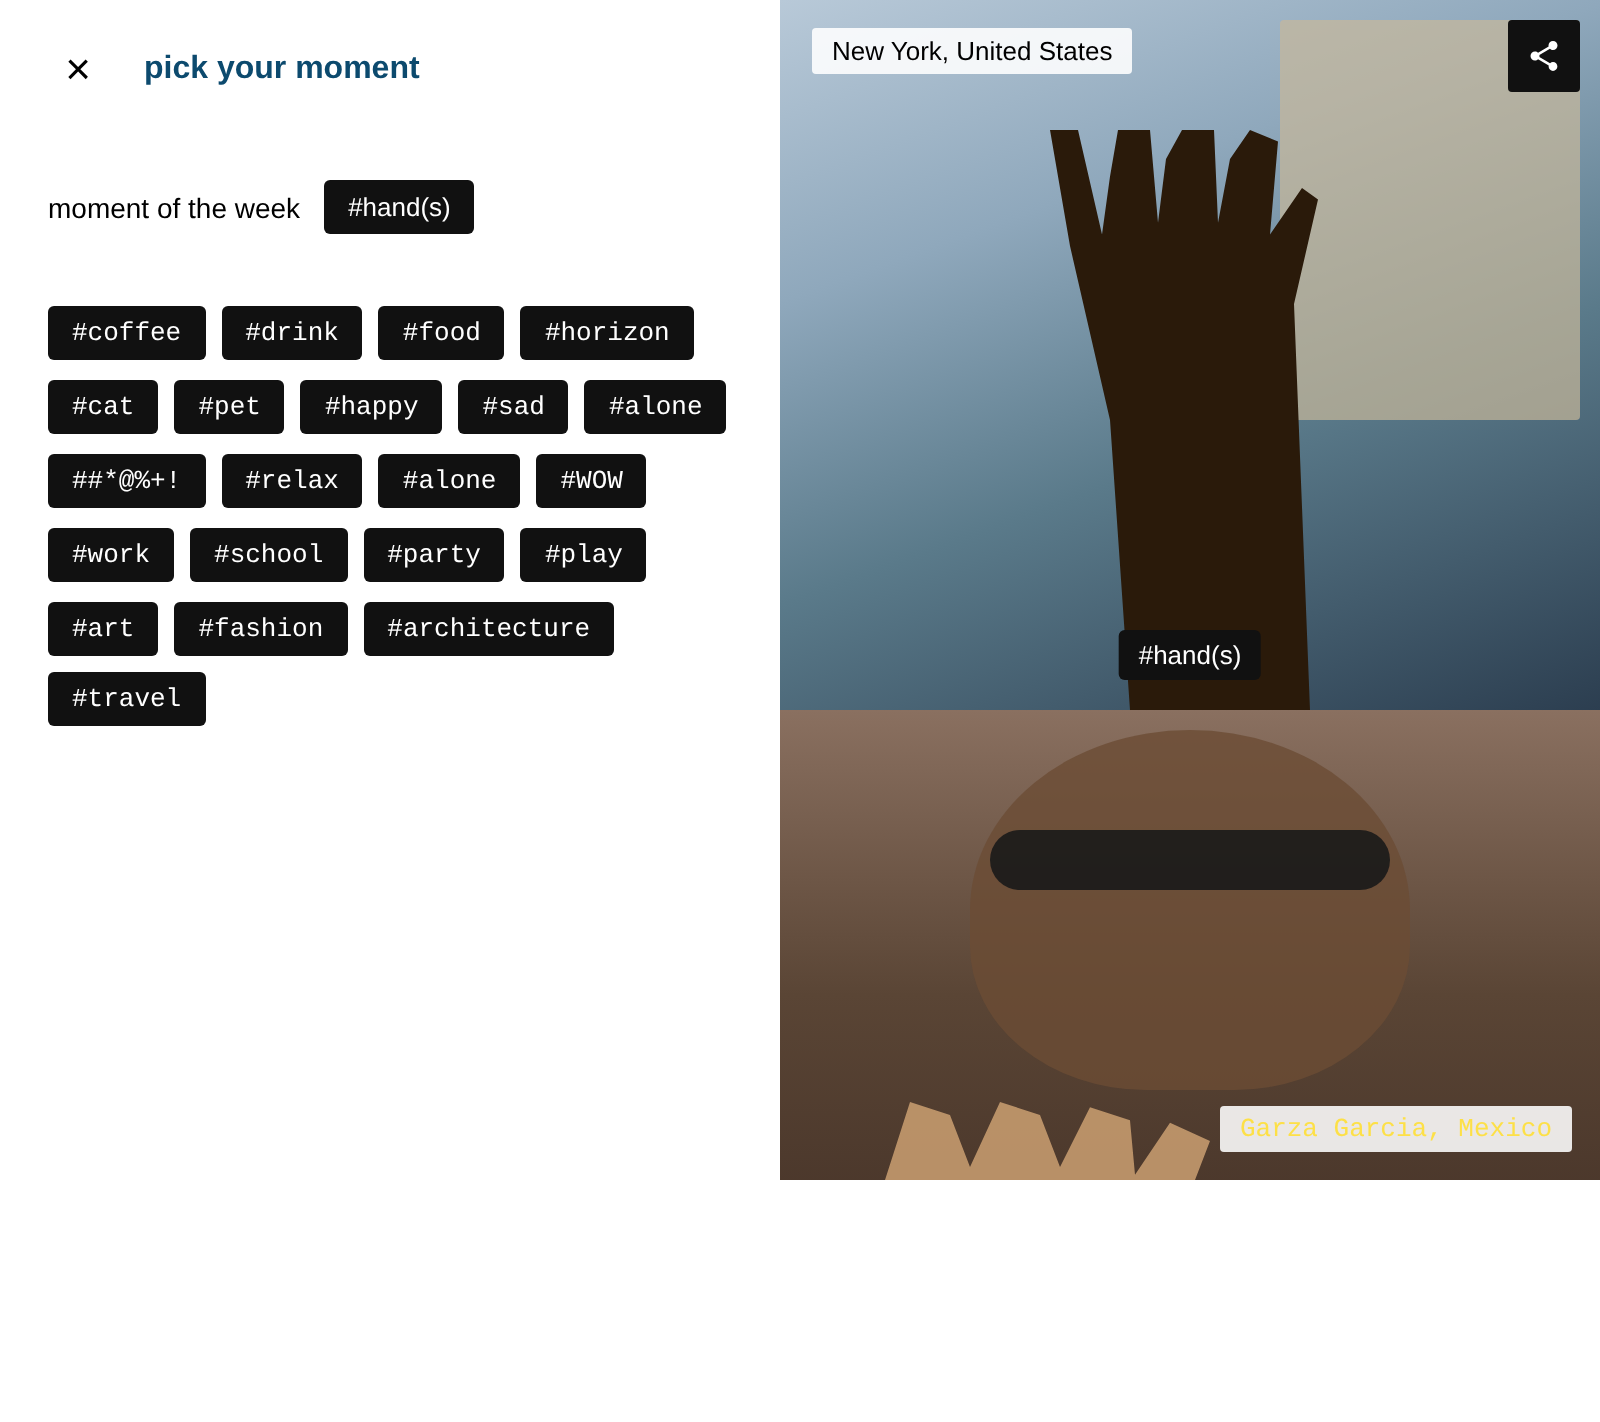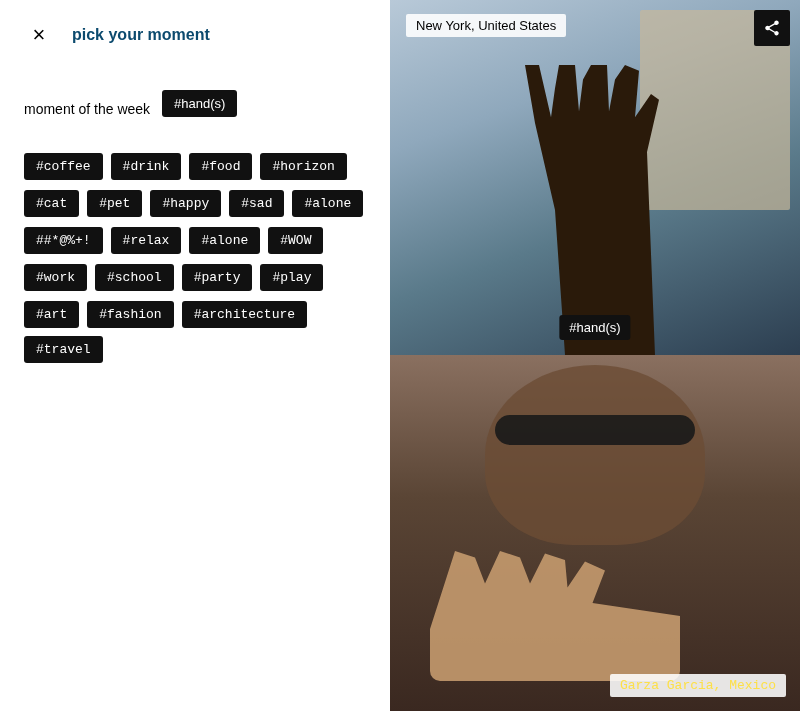--- a/index.html
+++ b/index.html
@@ -42,21 +42,21 @@
 
     .page-title {
       font-size: 16px;
       font-weight: 700;
       color: #0c4a6e;
       letter-spacing: 0;
     }
 
     .moment-of-week-row {
       display: flex;
-      align-items: flex-end;
+      align-items: center;
       gap: 12px;
       margin-bottom: 36px;
     }
 
     .moment-label {
       font-size: 14px;
       color: #000;
       font-weight: 400;
     }
 
@@ -83,21 +83,21 @@
     .tags-row {
       display: flex;
       flex-wrap: wrap;
       gap: 8px;
       font-family: Liberation Mono, monospace;
     }
 
     
     .right-panel {
       width: 410px;
-      height: 711px;
+      height: 590px;
       position: relative;
       background: #333;
       overflow: hidden;
       flex-shrink: 0;
     }
 
     
     .photo-top {
       position: absolute;
       top: 0;

